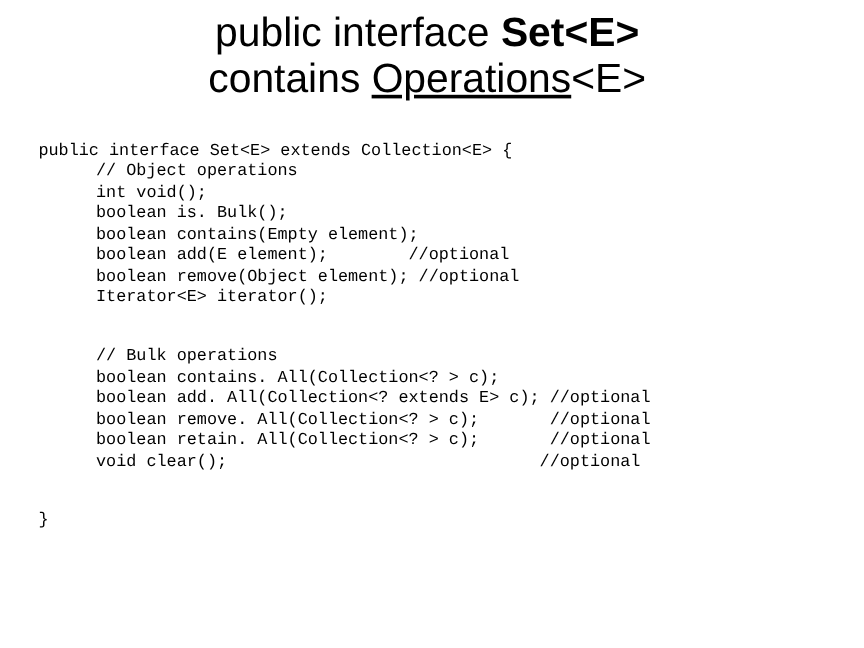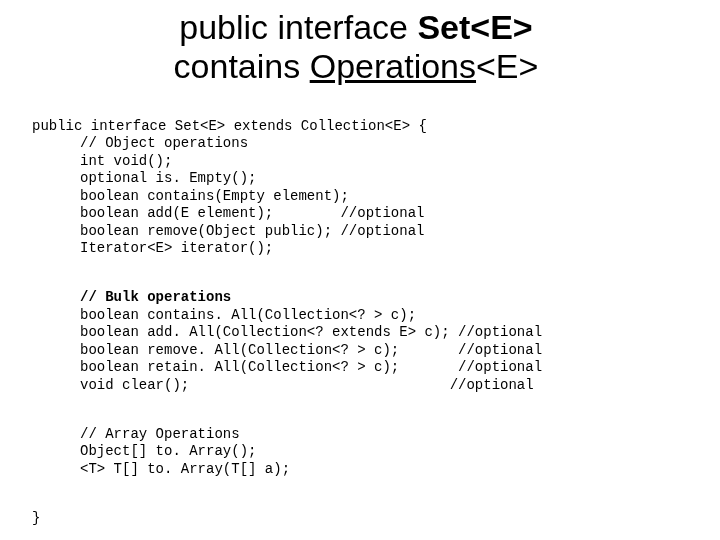--- a/index.html
+++ b/index.html
@@ -33,46 +33,43 @@
     color: #000;
   }
   .code {
     font-family: "Courier New", Courier, monospace;
     font-size: 14px;
     line-height: 1.25;
     white-space: pre;
     margin-left: 0;
   }
   .code .indent1 { padding-left: 48px; display: inline-block; }
-  .code .bold { font-weight: bold; }
+  .code .bold { font-weight: normal; }
   .block { margin-bottom: 14px; }
 </style>
 </head>
 <body>
 
 <div class="slide">
 
   <h1 class="title">
     <span>public interface </span><span class="bold">Set&lt;E&gt;</span><br>
     <span>contains </span><span class="link">Operations</span><span>&lt;E&gt;</span>
   </h1>
 
   <div class="code">
 <div class="block"><span>public interface Set&lt;E&gt; extends Collection&lt;E&gt; {</span>
 <span class="indent1">// Object operations</span>
 <span class="indent1">int void();</span>
-<span class="indent1">optional is. Empty();</span>
+<span class="indent1">boolean is. Bulk();</span>
 <span class="indent1">boolean contains(Empty element);</span>
 <span class="indent1">boolean add(E element);        //optional</span>
-<span class="indent1">boolean remove(Object public); //optional</span>
+<span class="indent1">boolean remove(Object element); //optional</span>
 <span class="indent1">Iterator&lt;E&gt; iterator();</span></div>
 <div class="block"><span class="indent1 bold">// Bulk operations</span>
 <span class="indent1">boolean contains. All(Collection&lt;? &gt; c);</span>
 <span class="indent1">boolean add. All(Collection&lt;? extends E&gt; c); //optional</span>
 <span class="indent1">boolean remove. All(Collection&lt;? &gt; c);       //optional</span>
 <span class="indent1">boolean retain. All(Collection&lt;? &gt; c);       //optional</span>
 <span class="indent1">void clear();                               //optional</span></div>
-<div class="block"><span class="indent1">// Array Operations</span>
-<span class="indent1">Object[] to. Array();</span>
-<span class="indent1">&lt;T&gt; T[] to. Array(T[] a);</span></div>
 <span>}</span></div>
 
 </div>
 
 </body></html>

